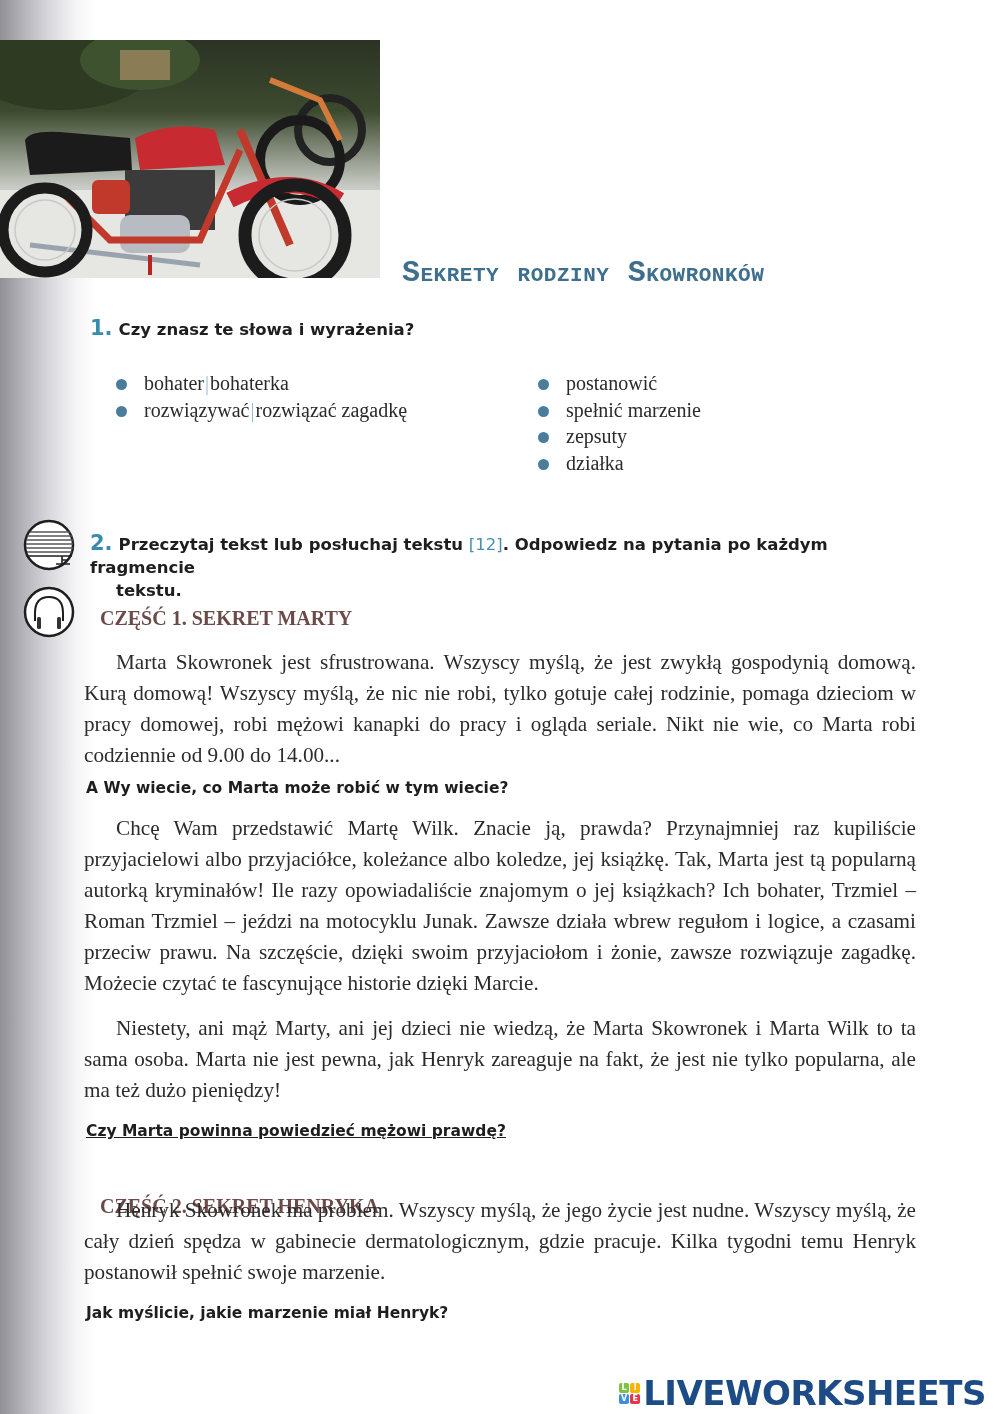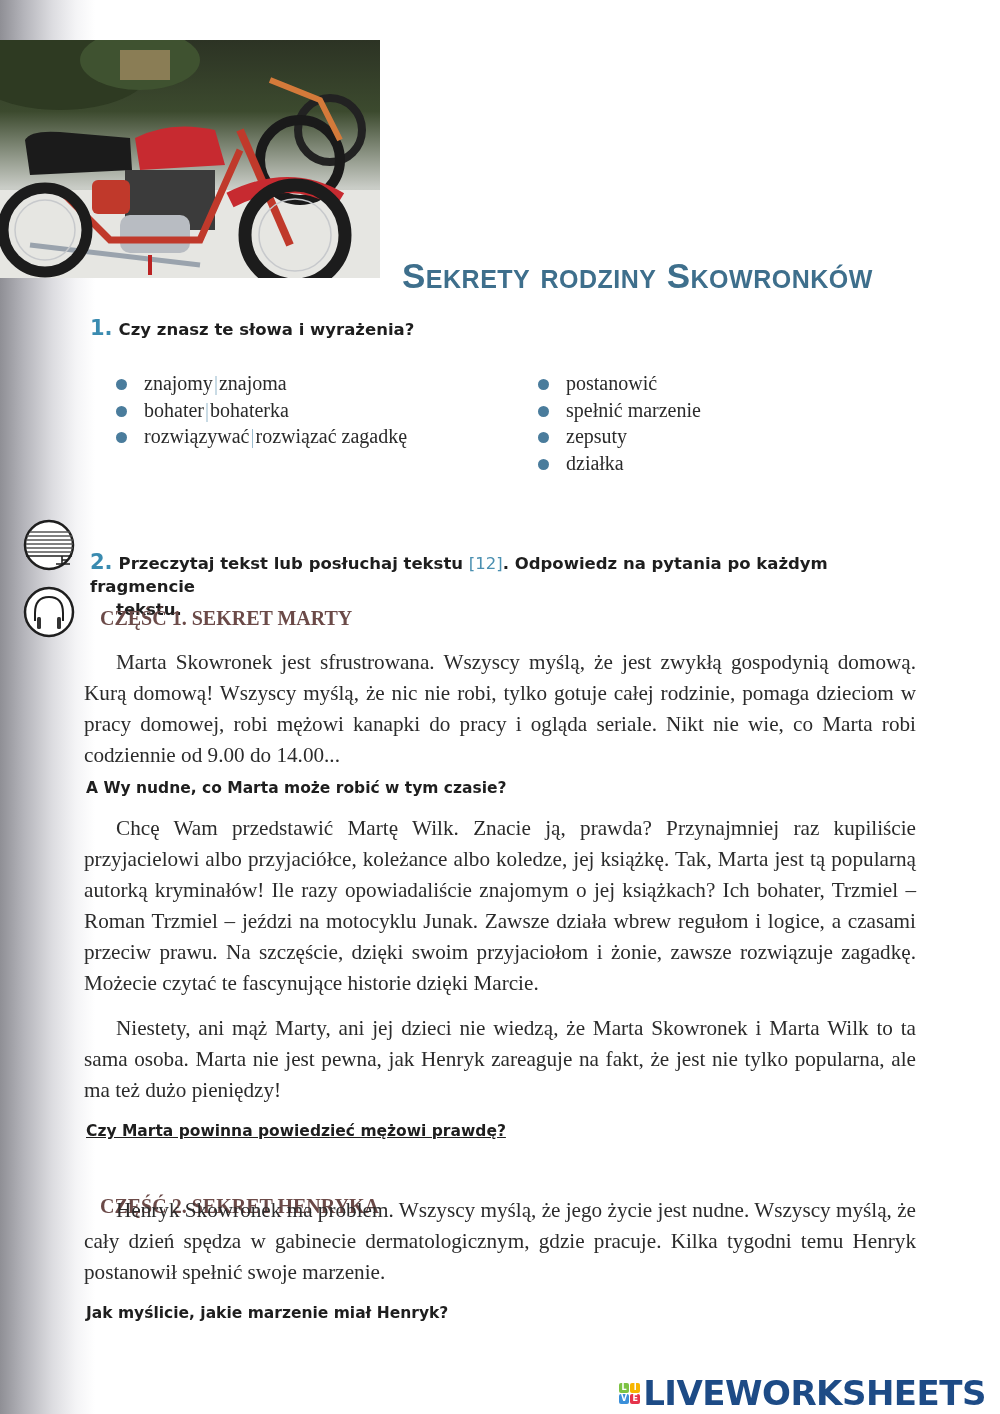--- a/index.html
+++ b/index.html
@@ -15,32 +15,32 @@
     z-index: 0;
   }
   .photo {
     position: absolute; left: 0; top: 40px; width: 380px; height: 238px;
     overflow: hidden; z-index: 1;
     background: linear-gradient(180deg, #2c3324 0%, #3c4a2e 30%, #c9ccc6 62%, #e8e8e6 100%);
   }
   .photo svg { display: block; }
   .title {
     position: absolute; left: 402px; top: 256px;
-    font-family: Liberation Sans, sans-serif; font-weight: bold;
-    font-size: 35px; color: #3e6f8c; letter-spacing: 0.5px;
+    font-family: Liberation Mono, monospace; font-weight: bold;
+    font-size: 30px; color: #3e6f8c; letter-spacing: 0.5px;
     font-variant: small-caps; z-index: 2;
   }
   .ex-head {
     position: absolute; font-family: "DejaVu Sans", sans-serif;
     font-weight: bold; font-size: 16.5px; color: #1e1e1e; z-index: 2;
   }
   .ex-num { color: #3a8bb0; font-size: 21px; margin-right: 6px; }
   .ex-ref { color: #4a8fb0; font-weight: normal; }
   .ex1 { left: 90px; top: 316px; }
-  .ex2 { left: 90px; top: 551px; line-height: 23px; width: 820px; }
+  .ex2 { left: 90px; top: 532px; line-height: 23px; width: 820px; }
   .ex2 .cont { padding-left: 26px; display: block; }
   .vocab {
     position: absolute; margin: 0; padding: 0; list-style: none;
     font-size: 20px; line-height: 26.5px; color: #2a2a2a; z-index: 2;
   }
   .vocab li { position: relative; padding-left: 28px; }
   .vocab li .bullet {
     position: absolute; left: 0; top: 9px; width: 11px; height: 11px;
     border-radius: 50%; background: #4a7c9c;
   }
@@ -129,21 +129,20 @@
   </svg>
 </div>
 
 <div class="title">Sekrety rodziny Skowronków</div>
 
 <div class="ex-head ex1">
   <span class="ex-num">1.</span><span>Czy znasz te słowa i wyrażenia?</span>
 </div>
 
 <ul class="vocab vocab-left" id="vocabLeft">
-    <li><span class="bullet"></span><span>znajomy</span><span class="sep">|</span><span>znajoma</span></li>
     <li><span class="bullet"></span><span>bohater</span><span class="sep">|</span><span>bohaterka</span></li>
     <li><span class="bullet"></span><span>rozwiązywać</span><span class="sep">|</span><span>rozwiązać zagadkę</span></li>
   </ul>
 <ul class="vocab vocab-right" id="vocabRight">
     <li><span class="bullet"></span><span>postanowić</span></li>
     <li><span class="bullet"></span><span>spełnić marzenie</span></li>
     <li><span class="bullet"></span><span>zepsuty</span></li>
     <li><span class="bullet"></span><span>działka</span></li>
   </ul>
 
@@ -172,21 +171,21 @@
   </svg>
 </div>
 
 <div class="ex-head ex2">
   <span class="ex-num">2.</span><span>Przeczytaj tekst lub posłuchaj tekstu </span><span class="ex-ref">[12]</span><span>. Odpowiedz na pytania po każdym fragmencie</span>
   <span class="cont">tekstu.</span>
 </div>
 
 <div class="section-title st1">CZĘŚĆ 1. SEKRET MARTY</div>
 <p class="para p1">Marta Skowronek jest sfrustrowana. Wszyscy myślą, że jest zwykłą gospodynią domową. Kurą domową! Wszyscy myślą, że nic nie robi, tylko gotuje całej rodzinie, pomaga dzieciom w pracy domowej, robi mężowi kanapki do pracy i ogląda seriale. Nikt nie wie, co Marta robi codziennie od 9.00 do 14.00...</p>
-<div class="question q1">A Wy nudne, co Marta może robić w tym czasie?</div>
+<div class="question q1">A Wy wiecie, co Marta może robić w tym wiecie?</div>
 <p class="para p2">Chcę Wam przedstawić Martę Wilk. Znacie ją, prawda? Przynajmniej raz kupiliście przyjacielowi albo przyjaciółce, koleżance albo koledze, jej książkę. Tak, Marta jest tą popularną autorką kryminałów! Ile razy opowiadaliście znajomym o jej książkach? Ich bohater, Trzmiel – Roman Trzmiel – jeździ na motocyklu Junak. Zawsze działa wbrew regułom i logice, a czasami przeciw prawu. Na szczęście, dzięki swoim przyjaciołom i żonie, zawsze rozwiązuje zagadkę. Możecie czytać te fascynujące historie dzięki Marcie.</p>
 <p class="para p3">Niestety, ani mąż Marty, ani jej dzieci nie wiedzą, że Marta Skowronek i Marta Wilk to ta sama osoba. Marta nie jest pewna, jak Henryk zareaguje na fakt, że jest nie tylko popularna, ale ma też dużo pieniędzy!</p>
 <div class="question q2">Czy Marta powinna powiedzieć mężowi prawdę?</div>
 
 <div class="section-title st2">CZĘŚĆ 2. SEKRET HENRYKA</div>
 <p class="para p4">Henryk Skowronek ma problem. Wszyscy myślą, że jego życie jest nudne. Wszyscy myślą, że cały dzień spędza w gabinecie dermatologicznym, gdzie pracuje. Kilka tygodni temu Henryk postanowił spełnić swoje marzenie.</p>
 <div class="question q3">Jak myślicie, jakie marzenie miał Henryk?</div>
 
 <div class="brand">
   <div class="brand-logo" id="brandLogo">

